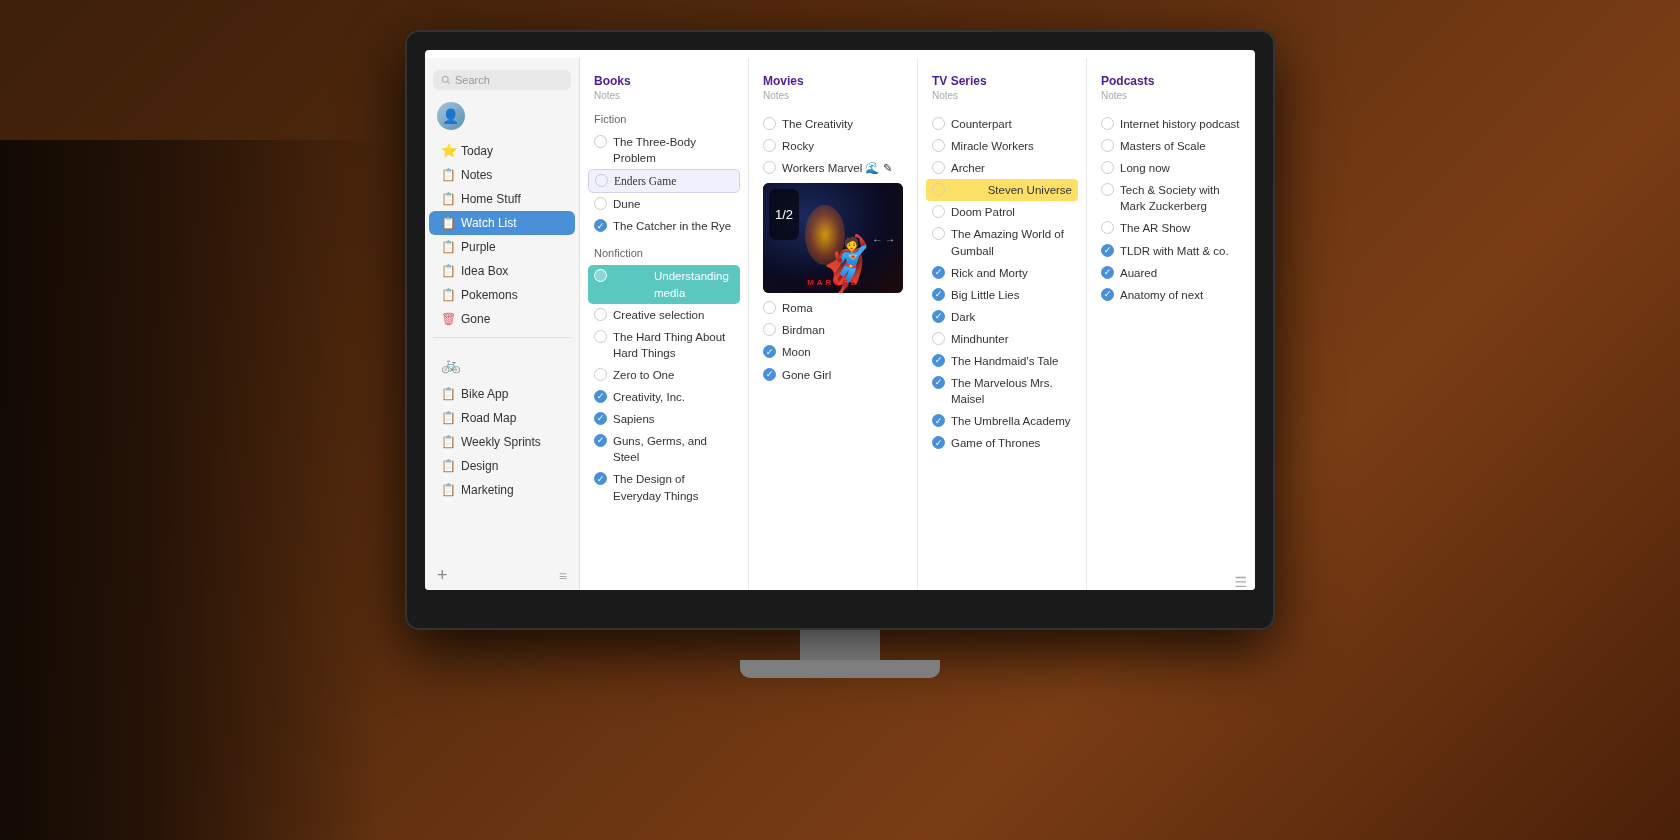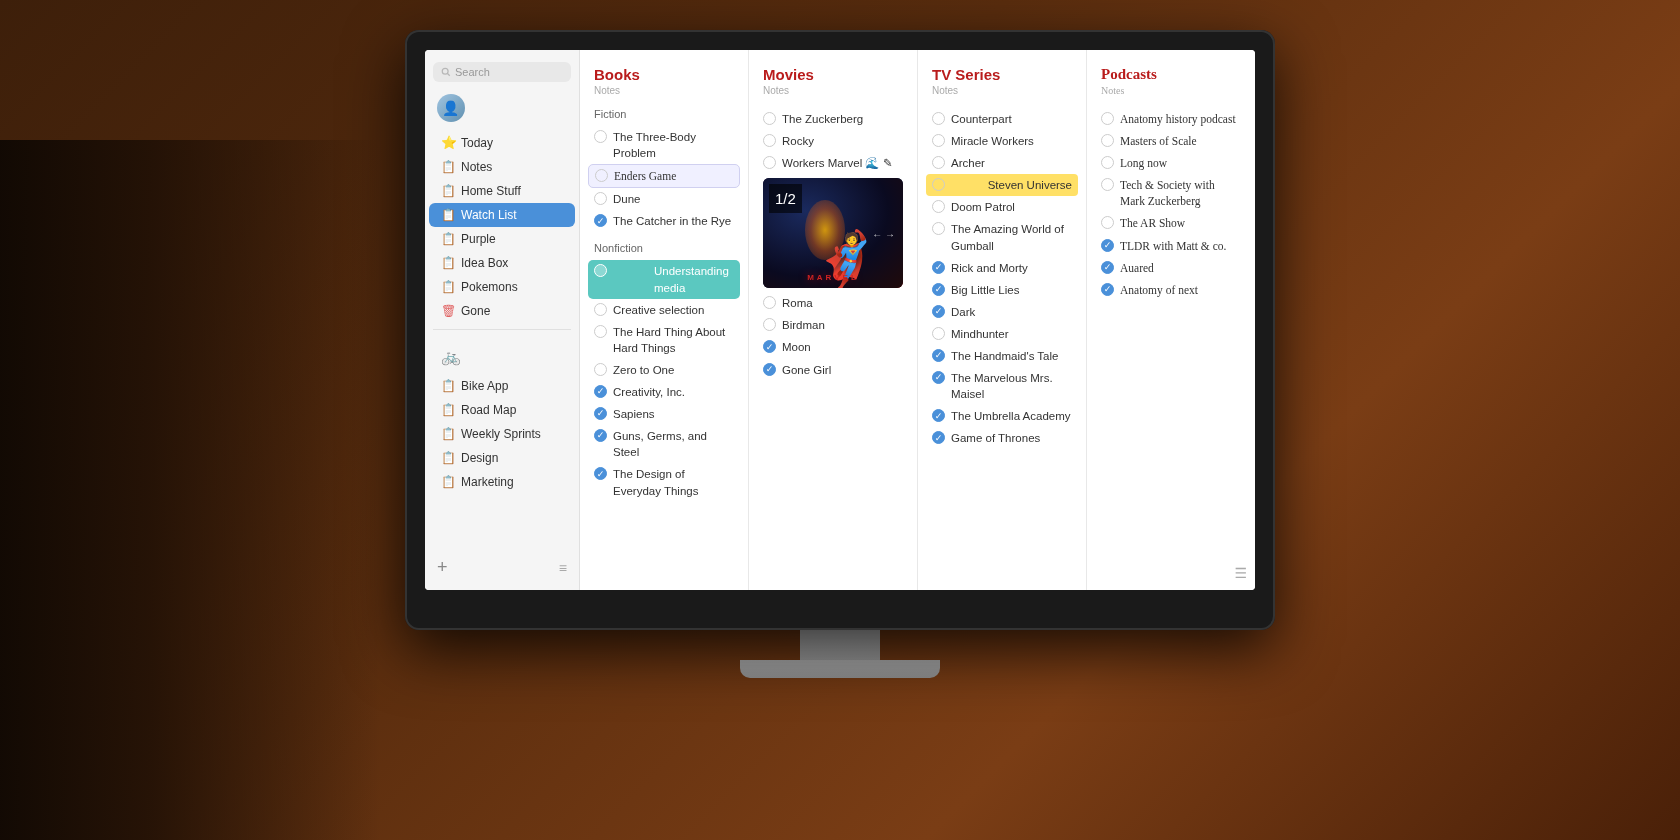--- a/index.html
+++ b/index.html
@@ -64,20 +64,21 @@
       background: linear-gradient(to bottom, #b0b0b0, #909090);
       border-radius: 0 0 10px 10px;
     }
 
     
     .app-container {
       display: flex;
       width: 100%;
       height: 100%;
       font-size: 12px;
+      margin-top: 8px;
     }
 
     
     .sidebar {
       width: 155px;
       min-width: 155px;
       background: #f5f5f5;
       border-right: 1px solid #e0e0e0;
       display: flex;
       flex-direction: column;
@@ -197,23 +198,23 @@
       border-right: 1px solid #e8e8e8;
       overflow-y: auto;
       padding: 16px 14px;
     }
 
     .note-column:last-child {
       border-right: none;
     }
 
     .column-title {
-      font-size: 15px;
+      font-size: 12px;
       font-weight: 700;
-      color: #b91c1c;
+      color: #4c1d95;
       margin-bottom: 2px;
     }
 
     .column-subtitle {
       font-size: 10px;
       color: #aaa;
       margin-bottom: 12px;
     }
 
     .section-header {
@@ -301,23 +302,23 @@
       inset: 0;
       background: linear-gradient(to bottom, transparent 30%, rgba(0,0,0,0.4) 100%);
     }
 
     .movie-card-badge {
       position: absolute;
       top: 6px;
       left: 6px;
       background: rgba(0,0,0,0.6);
       color: white;
-      font-size: 15px;
-      padding: 6px 6px;
-      border-radius: 0;
+      font-size: 13px;
+      padding: 18px 6px;
+      border-radius: 7px;
     }
 
     .movie-card-nav {
       position: absolute;
       top: 50%;
       right: 8px;
       transform: translateY(-50%);
       display: flex;
       gap: 4px;
       font-size: 10px;
@@ -505,21 +506,21 @@
               <span>The Design of Everyday Things</span>
             </div>
           </div>
 
           <div class="note-column">
             <div class="column-title">Movies</div>
             <div class="column-subtitle">Notes</div>
 
             <div class="checklist-item">
               <div class="cb"></div>
-              <span>The Zuckerberg</span>
+              <span>The Creativity</span>
             </div>
             <div class="checklist-item">
               <div class="cb"></div>
               <span>Rocky</span>
             </div>
             <div class="checklist-item">
               <div class="cb"></div>
               <span>Workers Marvel 🌊 ✎</span>
             </div>
 
@@ -610,27 +611,27 @@
             <div class="checklist-item">
               <div class="cb checked">✓</div>
               <span>The Umbrella Academy</span>
             </div>
             <div class="checklist-item">
               <div class="cb checked">✓</div>
               <span>Game of Thrones</span>
             </div>
           </div>
 
-          <div class="note-column" style="position:relative;font-family:Liberation Serif, serif;">
+          <div class="note-column" style="position:relative;">
             <div class="column-title">Podcasts</div>
             <div class="column-subtitle">Notes</div>
 
             <div class="checklist-item">
               <div class="cb"></div>
-              <span>Anatomy history podcast</span>
+              <span>Internet history podcast</span>
             </div>
             <div class="checklist-item">
               <div class="cb"></div>
               <span>Masters of Scale</span>
             </div>
             <div class="checklist-item">
               <div class="cb"></div>
               <span>Long now</span>
             </div>
             <div class="checklist-item">

